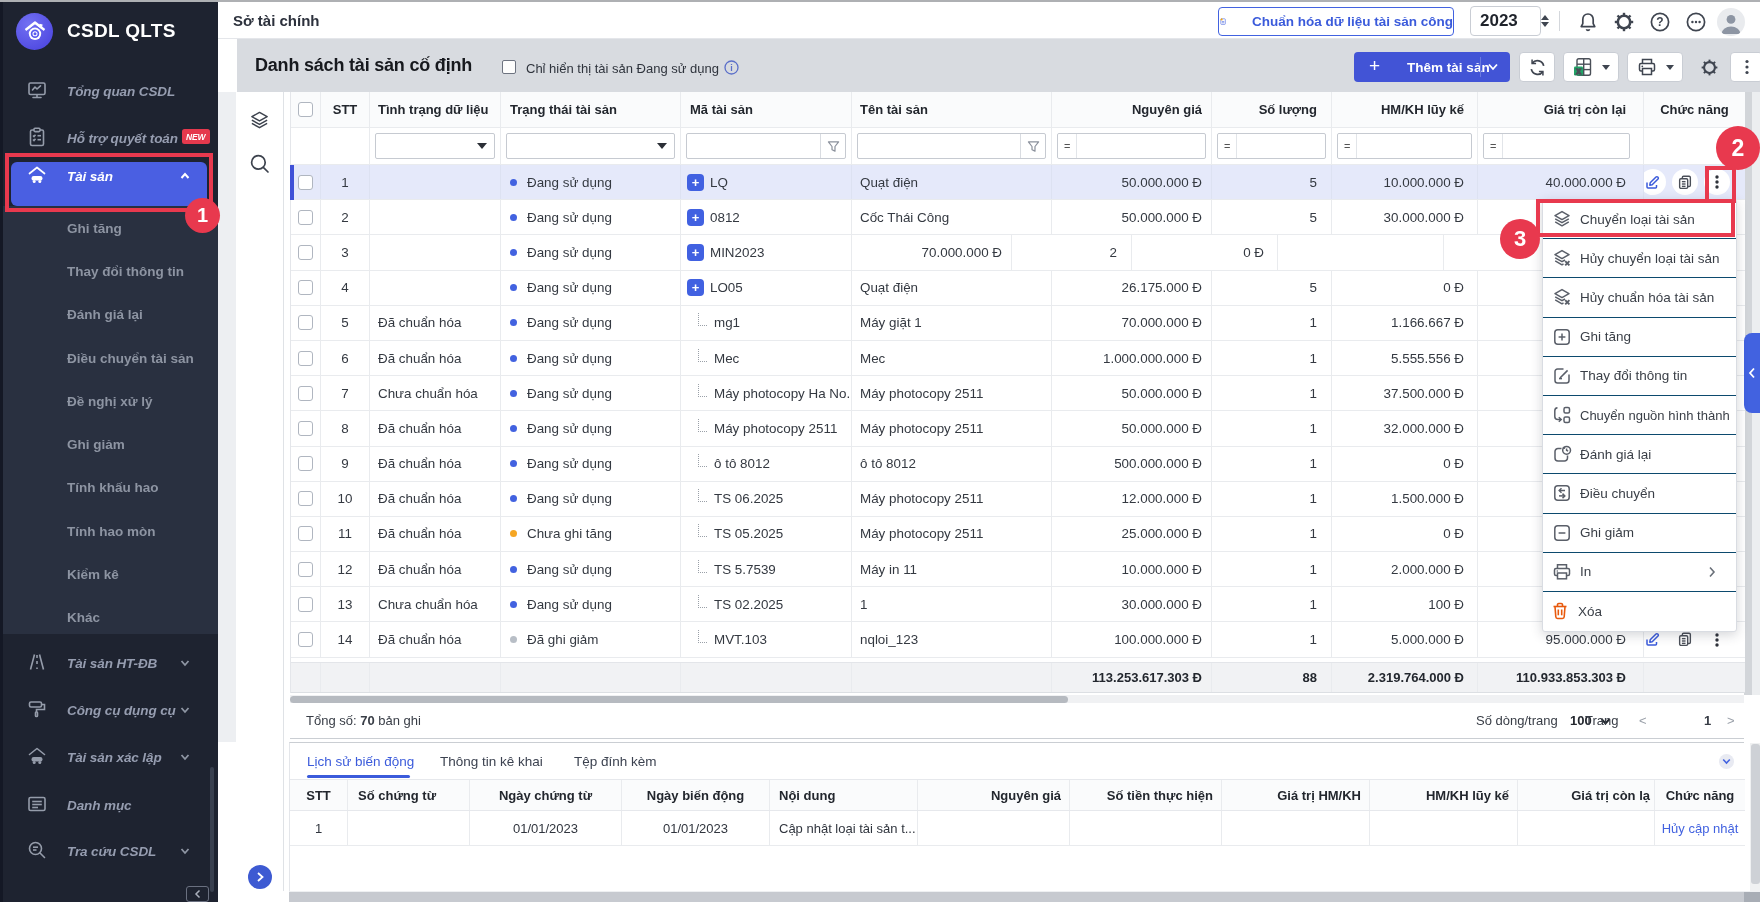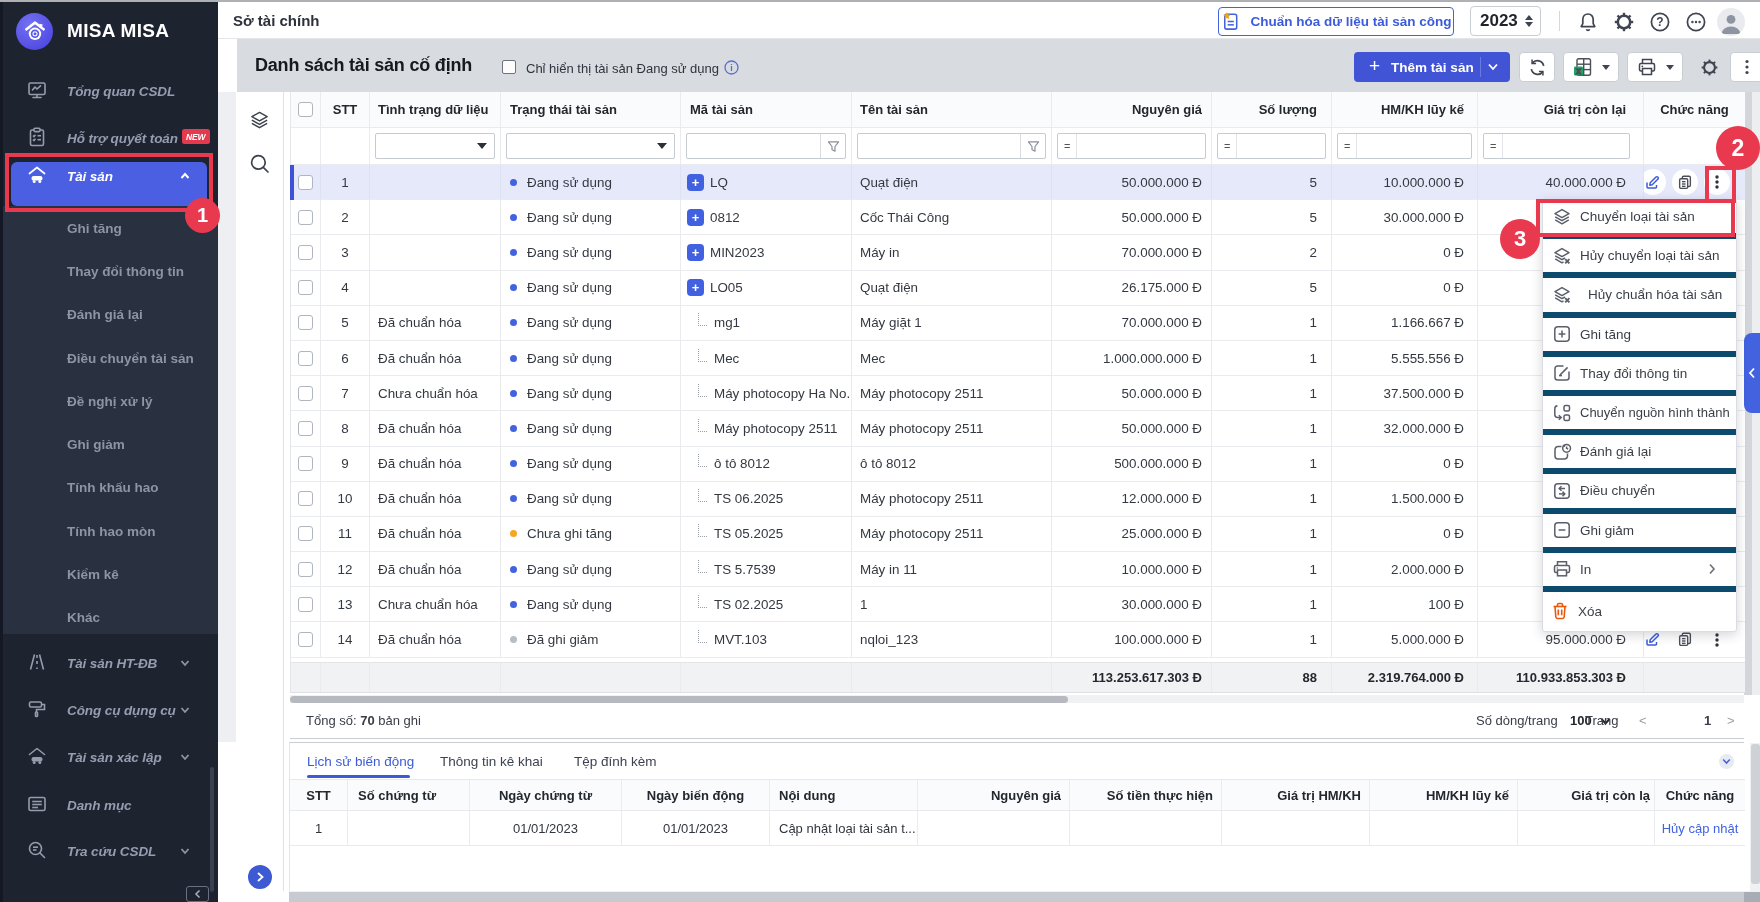--- a/index.html
+++ b/index.html
@@ -1,17 +1,17 @@
 <!DOCTYPE html>
 <html><head><meta charset="utf-8">
 <style>
 *{margin:0;padding:0;box-sizing:border-box;font-family:"Liberation Sans",sans-serif;}
 html,body{width:1760px;height:902px;overflow:hidden;background:#fff;position:relative;}
 .abs{position:absolute;}
-.flex{display:flex;align-items:center;}
+.flex{display:flex;align-items:center;gap:16px;}
 
 #sidebar{left:0;top:2px;width:218px;height:900px;background:#1e2330;border-left:3px solid #141825;}
 .sitem{position:absolute;left:0;width:218px;height:46px;display:flex;align-items:center;color:#969db0;font-size:13.5px;font-weight:bold;letter-spacing:-0.1px;font-style:italic;}
 .sitem .ic{position:absolute;left:23px;width:22px;height:22px;}
 .sitem .tx{position:absolute;left:64px;}
 .sitem .chev{position:absolute;left:176px;width:12px;height:12px;}
 .subpanel{position:absolute;left:0;top:204px;width:218px;height:428px;background:#293040;}
 .subitem{position:absolute;left:64px;color:#8d94a2;font-size:13.5px;font-weight:bold;}
 
 #topbar{left:218px;top:0;width:1542px;height:39px;background:#fff;border-bottom:1px solid #e4e6ea;border-top:2px solid #aeb0b3;}
@@ -44,21 +44,21 @@
 .plus{width:17px;height:17px;background:#4161e1;border-radius:4px;color:#fff;font-size:13px;font-weight:bold;display:flex;align-items:center;justify-content:center;margin-right:6px;flex:none;}
 .tree{width:9px;height:13px;border-left:1.5px dotted #9aa0a8;border-bottom:1.5px dotted #9aa0a8;margin:-6px 7px 0 11px;flex:none;}
 .filt{height:26px;background:#fff;border:1px solid #c6cad1;border-radius:2px;display:flex;align-items:center;}
 .eq{font-size:11px;color:#555;padding:0 6px;border-right:1px solid #e2e5e9;height:100%;display:flex;align-items:center;background:#fff;border-radius:2px 0 0 2px;}
 .caret{width:0;height:0;border-left:5px solid transparent;border-right:5px solid transparent;border-top:6px solid #2b2f36;}
 .scaret{width:0;height:0;border-left:4px solid transparent;border-right:4px solid transparent;border-top:5px solid #3f4550;}
 
 .acirc{width:26px;height:26px;border-radius:50%;background:#fff;display:flex;align-items:center;justify-content:center;}
 
 #cmenu{left:1542px;top:199px;width:195px;background:#fff;border:1px solid #d9dce2;border-radius:3px;box-shadow:0 3px 12px rgba(40,44,60,.2);z-index:30;}
-.mitem{height:39.2px;display:flex;align-items:center;padding-left:9px;border-bottom:6px solid #0c4a6e;font-size:13.5px;color:#3a3f47;}
+.mitem{height:39.2px;display:flex;align-items:center;padding-left:9px;border-bottom:1px solid #0c4a6e;font-size:13.5px;color:#3a3f47;}
 .mitem:last-child{border-bottom:none;padding-left:7px;}
 .mitem svg{margin-right:8px;flex:none;}
 
 .rbox{position:absolute;border:4px solid #e8394e;z-index:40;}
 .rcirc{position:absolute;background:#e8394e;border-radius:50%;color:#fff;font-weight:bold;display:flex;align-items:center;justify-content:center;z-index:41;}
 
 #footrow{left:290px;top:703px;width:1454px;height:36px;background:#fff;border-bottom:1px solid #caced3;font-size:13px;color:#383d46;}
 #bpanel{left:289px;top:742px;width:1455px;height:149px;background:#fff;border-top:1px solid #caced3;border-left:1px solid #e4e6ea;}
 .btab{font-size:13.5px;color:#3c4250;}
 .bh{display:flex;height:32px;background:#fafbfc;border-top:1px solid #e6e8ec;border-bottom:1px solid #e6e8ec;font-weight:bold;font-size:13px;color:#23272e;}
@@ -81,21 +81,21 @@
 <div id="sidebar" class="abs">
 <div class="abs" style="left:13px;top:11px;width:37px;height:37px;border-radius:50%;background:radial-gradient(circle at 35% 30%,#7270f2,#4740dd);"></div>
 <svg class="abs" style="left:19px;top:16px" width="26" height="26" viewBox="0 0 26 26" fill="none">
       <path d="M3.5,12 L13,4.5 L22.5,12" stroke="#fff" stroke-width="2.3" stroke-linejoin="round"></path>
       <path d="M5.5,11 L13,5.2 L20.5,11" stroke="#fff" stroke-width="1.2"></path>
       <rect x="17.2" y="6.2" width="3.2" height="2.4" fill="#fff" transform="rotate(14 18.8 7.4)"></rect>
       <circle cx="13" cy="15.8" r="6.2" fill="#fff"></circle>
       <circle cx="13" cy="15.8" r="3.4" fill="none" stroke="#5a5cf0" stroke-width="1.7"></circle>
       <circle cx="13" cy="15.8" r="1.5" fill="#5a5cf0"></circle>
     </svg>
-<div class="abs" style="left:64px;top:18px;color:#fff;font-size:19px;font-weight:bold;letter-spacing:.3px;">MISA MISA</div>
+<div class="abs" style="left:64px;top:18px;color:#fff;font-size:19px;font-weight:bold;letter-spacing:.3px;">CSDL QLTS</div>
 <div class="sitem" style="top:66px">
       <svg class="ic" style="top:11px" viewBox="0 0 22 22" fill="none" stroke="#959caa" stroke-width="1.6">
         <rect x="3" y="4" width="16" height="11.5" rx="1.5"></rect>
         <polyline points="6.5,11 9,8 11,10 14.5,6.8" stroke-linecap="round" stroke-linejoin="round"></polyline>
         <line x1="11" y1="15.5" x2="11" y2="18.5"></line>
         <line x1="7" y1="18.5" x2="15" y2="18.5" stroke-linecap="round"></line>
       </svg>
       <span class="tx">Tổng quan CSDL</span>
     </div>
 <div class="sitem" style="top:113px">
@@ -471,21 +471,20 @@
       <div class="c0">
         <div class="cb"></div>
       </div>
       <div class="c1">3</div>
       <div class="c2"></div>
       <div class="c3"><span class="dot bdot"></span>Đang sử dụng</div>
       <div class="c4" style="white-space:nowrap">
         <span class="plus">+</span>
         <span>MIN2023</span>
       </div>
-      <div class="c5">Máy in</div>
       <div class="c6">70.000.000 Đ</div>
       <div class="c7">2</div>
       <div class="c8">0 Đ</div>
       <div class="c9"></div>
       <div class="c10"></div>
     </div>
 <div class="trow drow">
       <div class="c0">
         <div class="cb"></div>
       </div>
@@ -799,21 +798,21 @@
         <path d="M10,2.6 L17,6.6 L10,10.6 L3,6.6 Z" stroke-linejoin="round"></path>
         <path d="M3.2,9.8 L10,13.7 L13,12" stroke-linejoin="round"></path>
         <path d="M3.2,12.9 L10,16.8 L11.5,15.9" stroke-linejoin="round"></path>
         <g stroke-width="1.9">
           <line x1="13.2" y1="13.2" x2="17.4" y2="17.4"></line>
           <line x1="17.4" y1="13.2" x2="13.2" y2="17.4"></line>
         </g>
       </svg>
       <span>Hủy chuyển loại tài sản</span>
     </div>
-<div class="mitem" style="position:relative;gap:8px;">
+<div class="mitem" style="position:relative;">
       <svg width="20" height="20" viewBox="0 0 20 20" fill="none" stroke="#5a5f69" stroke-width="1.5">
         <path d="M10,2.6 L17,6.6 L10,10.6 L3,6.6 Z" stroke-linejoin="round"></path>
         <path d="M3.2,9.8 L10,13.7 L13,12" stroke-linejoin="round"></path>
         <path d="M3.2,12.9 L10,16.8 L11.5,15.9" stroke-linejoin="round"></path>
         <g stroke-width="1.9">
           <line x1="13.2" y1="13.2" x2="17.4" y2="17.4"></line>
           <line x1="17.4" y1="13.2" x2="13.2" y2="17.4"></line>
         </g>
       </svg>
       <span>Hủy chuẩn hóa tài sản</span>

